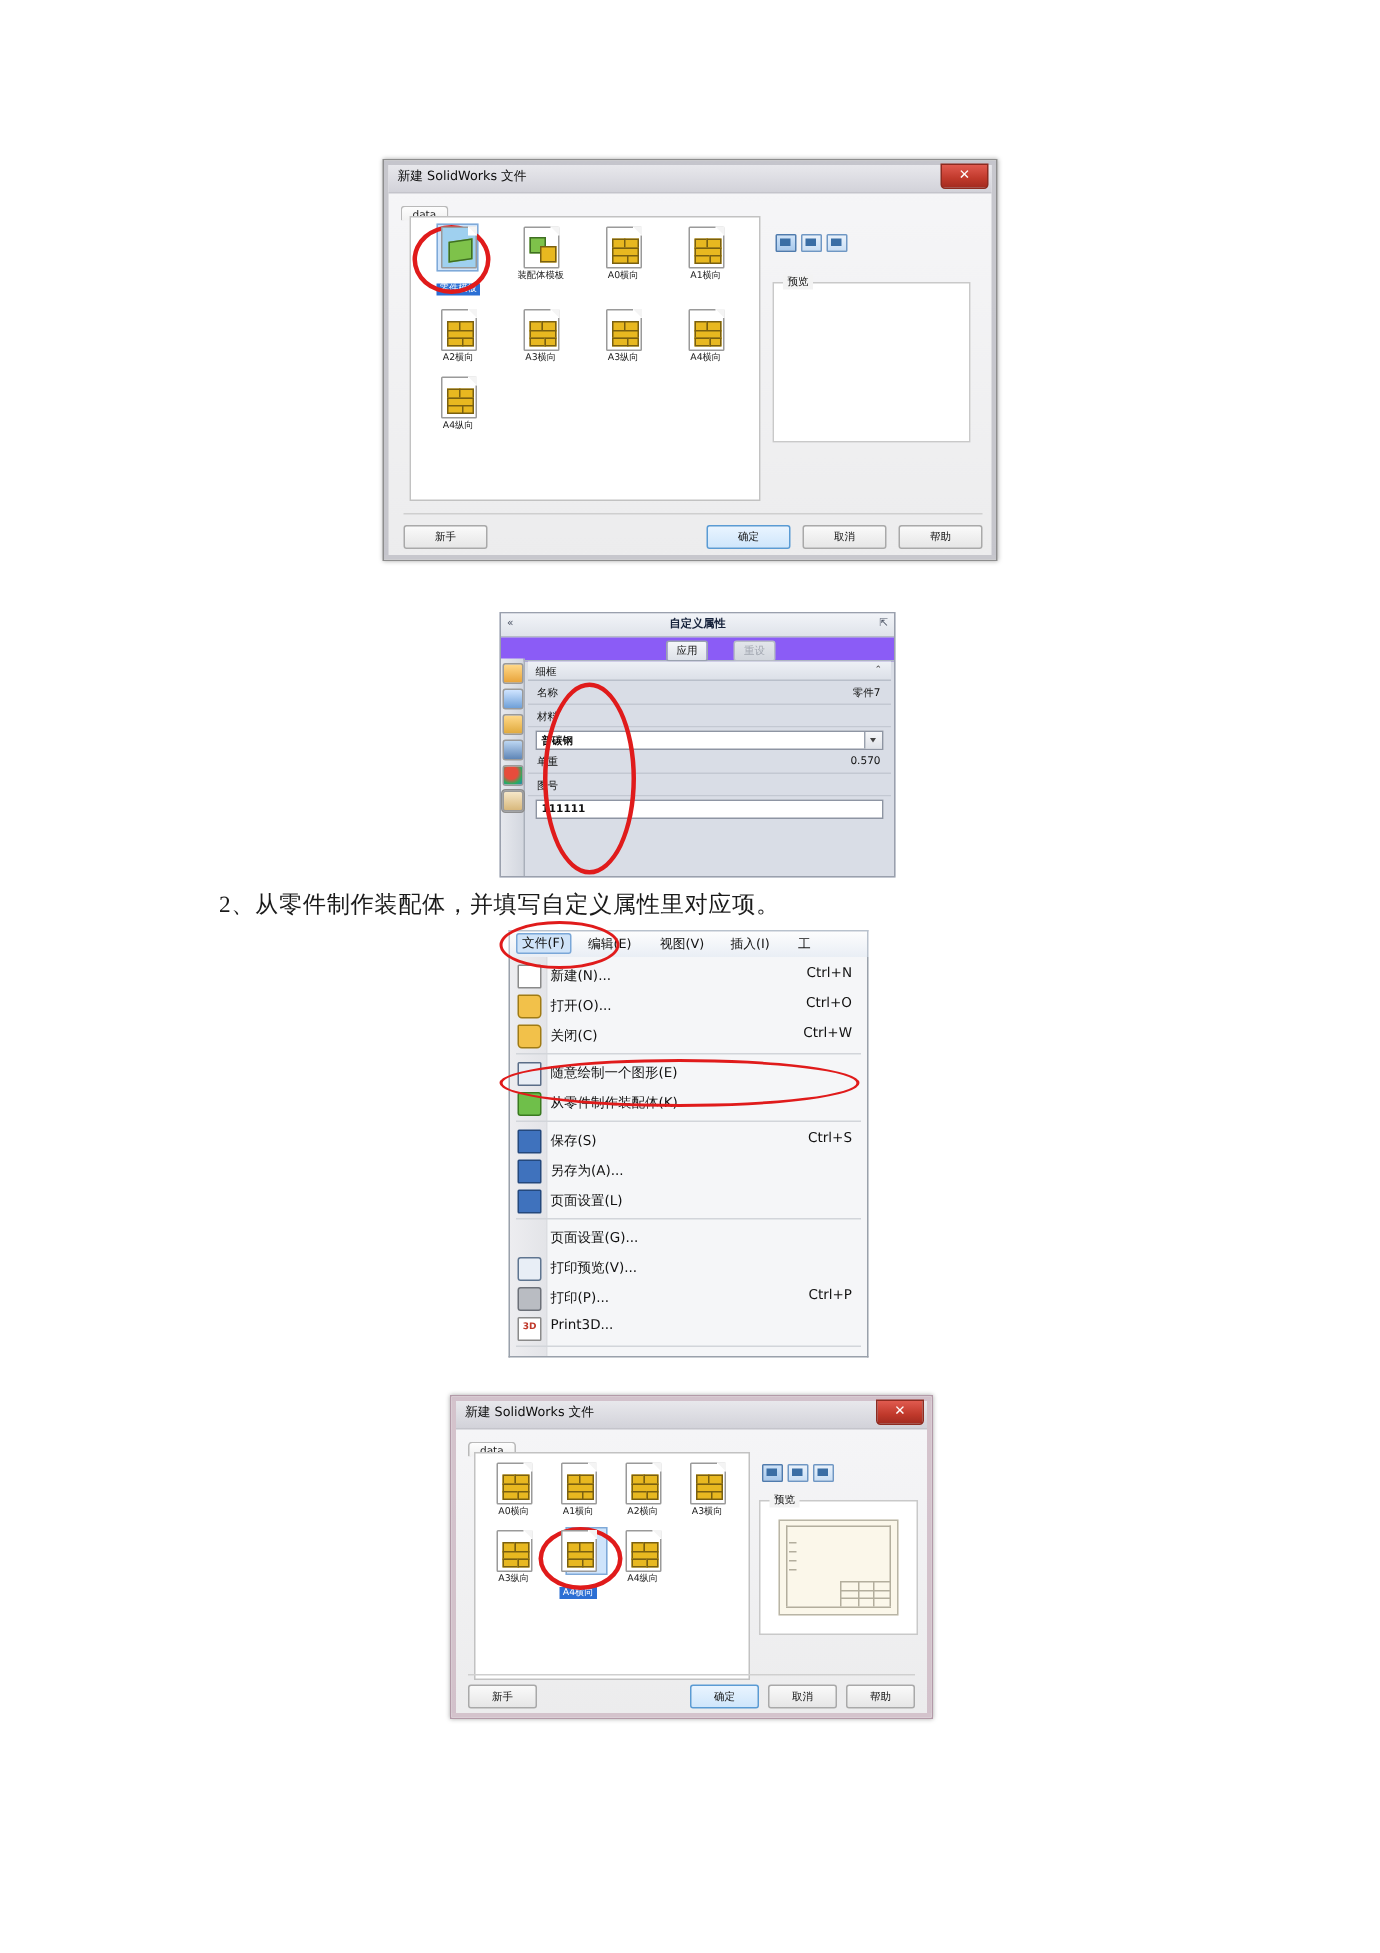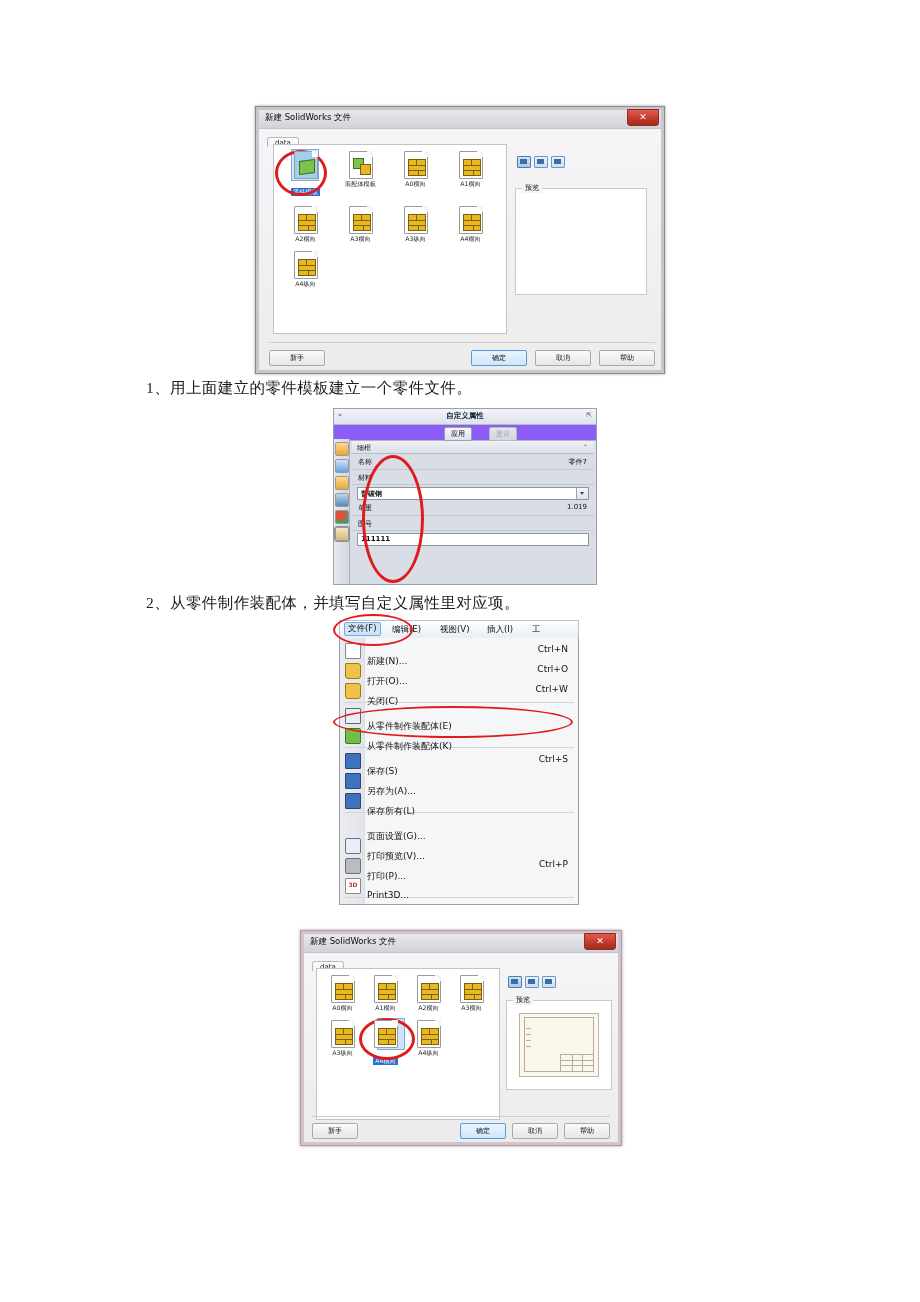--- a/index.html
+++ b/index.html
@@ -128,21 +128,21 @@
   .menu{position:absolute;font-family:"DejaVu Sans","Liberation Sans",sans-serif;}
   .menubar{position:relative;height:17px;
     background:linear-gradient(180deg,#fdfdfd,#e9eef5);border:1px solid #b9c2cd;
     border-bottom:none;}
   .mb-item{position:absolute;top:3px;font-size:8.5px;color:#111;white-space:nowrap;}
   .mb-item.active{background:#cfe3f8;border:1px solid #7aa7d8;padding:0 3px;top:1px;
     border-radius:2px;}
   .menupanel{position:relative;background:#f5f6f8;border:1px solid #9aa1ab;border-top:none;}
   .mi{position:relative;height:20px;}
   .mi .ico{position:absolute;left:5px;top:3px;width:14px;height:14px;}
-  .mi .lbl{position:absolute;left:27px;top:15px;font-size:9px;color:#111;white-space:nowrap;}
+  .mi .lbl{position:absolute;left:27px;top:4px;font-size:9px;color:#111;white-space:nowrap;}
   .mi .acc{position:absolute;right:10px;top:4px;font-size:9px;color:#111;white-space:nowrap;}
   .mi-sep{height:1px;background:#d2d5da;margin:2px 4px;}
   .mgutter{position:absolute;left:0;top:0;bottom:0;width:24px;
     background:linear-gradient(90deg,#ededf0,#e3e4e8);border-right:1px solid #dcdde1;}
 
   
   .i-doc{background:#fff;border:1px solid #8a8a8a;border-radius:1px;}
   .i-fold{background:#f2c14a;border:1px solid #a07b14;border-radius:1px 3px 3px 3px;}
   .i-save{background:#3f72bd;border:1px solid #24487c;border-radius:1px;}
   .i-dwg{background:#e9eef5;border:1px solid #5a6d88;border-radius:1px;}
@@ -313,23 +313,20 @@
         <div style="flex:1"></div>
         <div class="wbtn primary" style="width:54px;margin-right:8px;">确定</div>
         <div class="wbtn" style="width:54px;margin-right:8px;">取消</div>
         <div class="wbtn" style="width:54px;">帮助</div>
       </div>
 
       <div class="ellipse" style="left:16px;top:40px;width:52px;height:46px;"></div>
     </div>
   </div>
 
-  <div class="step-text" style="left:146px;top:378px;">
-    <span>1、</span><span>用上面建立的零件模板建立一个零件文件。</span>
-  </div>
 
   <div class="cp" style="left:333px;top:408px;width:262px;height:175px;">
 
     <div class="cp-head">
       <span class="cp-chev">«</span>
       <span class="cp-title">自定义属性</span>
       <span class="cp-pin">⇱</span>
     </div>
 
     <div class="cp-toolbar">
@@ -359,21 +356,21 @@
           <span class="k">材料</span>
         </div>
         <div class="cp-row" style="height:15px;border-bottom:none">
           <div class="cp-field" style="top:2px">
             <span class="t">普碳钢</span>
             <span class="arrow"></span>
           </div>
         </div>
         <div class="cp-row">
           <span class="k">单重</span>
-          <span class="v">1.019</span>
+          <span class="v">0.570</span>
         </div>
         <div class="cp-row" style="height:14px">
           <span class="k">图号</span>
         </div>
         <div class="cp-row" style="height:15px;border-bottom:none">
           <div class="cp-field" style="top:2px">
             <span class="t">111111</span>
           </div>
         </div>
       </div>
@@ -407,39 +404,39 @@
             <span class="acc">Ctrl+O</span>
           </div>
           <div class="mi">
             <span class="ico i-fold"></span>
             <span class="lbl">关闭(C)</span>
             <span class="acc">Ctrl+W</span>
           </div>
           <div class="mi-sep"></div>
           <div class="mi">
             <span class="ico i-dwg"></span>
-            <span class="lbl">从零件制作装配体(E)</span>
+            <span class="lbl">随意绘制一个图形(E)</span>
           </div>
           <div class="mi">
             <span class="ico i-asm"></span>
             <span class="lbl">从零件制作装配体(K)</span>
           </div>
           <div class="mi-sep"></div>
           <div class="mi">
             <span class="ico i-save"></span>
             <span class="lbl">保存(S)</span>
             <span class="acc">Ctrl+S</span>
           </div>
           <div class="mi">
             <span class="ico i-save"></span>
             <span class="lbl">另存为(A)...</span>
           </div>
           <div class="mi">
             <span class="ico i-save"></span>
-            <span class="lbl">保存所有(L)</span>
+            <span class="lbl">页面设置(L)</span>
           </div>
           <div class="mi-sep"></div>
           <div class="mi">
             <span class="lbl">页面设置(G)...</span>
           </div>
           <div class="mi">
             <span class="ico i-prev"></span>
             <span class="lbl">打印预览(V)...</span>
           </div>
           <div class="mi">

